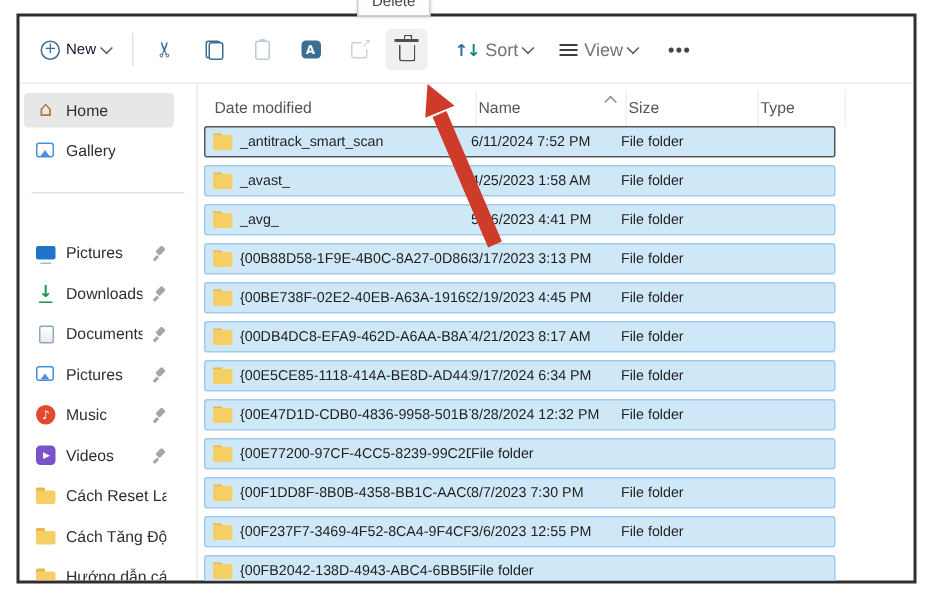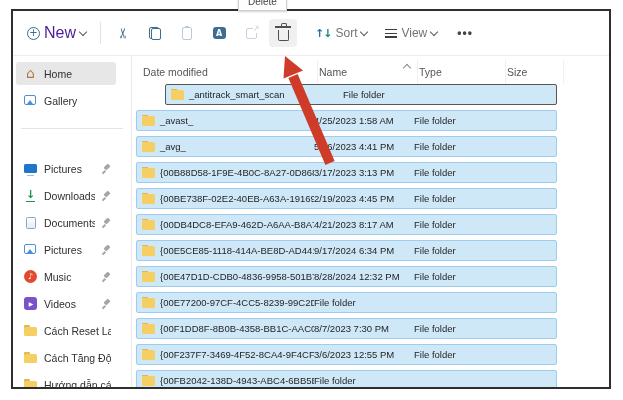--- a/index.html
+++ b/index.html
@@ -4,21 +4,21 @@
 <style>
   html,body{margin:0;padding:0;background:#fff;}
   .page{position:relative;width:623px;height:400px;background:#fff;overflow:hidden;
         font-family:"Liberation Sans",sans-serif;color:#333;}
   .window{position:absolute;left:11px;top:9px;width:600px;height:380px;background:#fff;
           border:2px solid #2e2e2e;box-sizing:border-box;display:flex;flex-direction:column;overflow:hidden;}
 
   
   .toolbar{height:44px;flex:none;display:flex;align-items:center;padding:0 8px;border-bottom:1px solid #ececec;}
   .new-btn{display:flex;align-items:center;gap:4px;padding:3px 6px;border:none;background:transparent;
-           font-family:inherit;font-size:16px;color:#4c1d95;border-radius:4px;}
+           font-family:inherit;font-size:10px;color:#0f172a;border-radius:4px;}
   .tb-sep{width:1px;height:22px;background:#e2e2e2;margin:0 8px;flex:none;}
   .tbtn{width:28px;height:28px;margin-right:4px;display:flex;align-items:center;justify-content:center;
         border:none;background:transparent;border-radius:4px;flex:none;}
   .tbtn.hovered{background:#f0f0f0;}
   .txtbtn{display:flex;align-items:center;gap:4px;border:none;background:transparent;margin-left:10px;
           font-family:inherit;font-size:12px;color:#737373;padding:3px 4px;border-radius:4px;}
   .more-btn{letter-spacing:1px;font-weight:bold;color:#444;margin-left:12px;}
 
   .chev{width:5px;height:5px;border-right:1.4px solid #5a5a5a;border-bottom:1.4px solid #5a5a5a;
         transform:rotate(45deg);display:inline-block;margin-top:-3px;flex:none;}
@@ -83,21 +83,21 @@
   .theader{display:grid;grid-template-columns:176px 100px 88px 58px 1fr;height:24px;align-items:center;
            padding-left:8px;font-size:10.5px;color:#555;flex:none;}
   .hcell{position:relative;height:100%;display:flex;align-items:center;border-right:1px solid #f0f0f0;padding-left:1px;}
   .hcell:last-child{border-right:none;}
   .chev-up{position:absolute;left:86px;top:5px;width:5px;height:5px;border-right:1.3px solid #8a8a8a;
            border-bottom:1.3px solid #8a8a8a;transform:rotate(-135deg);}
   .rows{margin-right:52px;padding-left:2px;}
   .frow{display:grid;grid-template-columns:172px 100px 88px 1fr;align-items:center;height:21px;margin-bottom:5px;
         background:#cfe8f8;border:1px solid #9fccee;border-radius:2px;padding-left:5px;font-size:9.5px;color:#1f1f1f;
         box-sizing:border-box;}
-  .frow.focused{border-color:#565656;margin-left:29px;}
+  .frow.focused{border-color:#565656;}
   .cell{white-space:nowrap;overflow:hidden;}
   .name-cell{display:flex;align-items:center;gap:5px;}
   .fico{width:13px;height:10px;background:#f5cf63;border-radius:1.5px;position:relative;flex:none;}
   .fico::before{content:"";position:absolute;top:-2.5px;left:0;width:5.5px;height:2.5px;background:#e5b84e;border-radius:1px 1px 0 0;}
 
   
   .tooltip{position:absolute;left:238px;top:-8px;z-index:5;background:#fdfdfd;border:1px solid #cfcfcf;
            padding:3px 9px;font-size:10px;color:#444;box-shadow:0 1px 2px rgba(0,0,0,.18);}
   .arrow-svg{position:absolute;left:0;top:0;z-index:6;pointer-events:none;}
 </style>
@@ -212,33 +212,34 @@
       <div class="main">
         <div class="theader">
           <span class="hcell">
             <span>Date modified</span>
           </span>
           <span class="hcell">
             <span>Name</span>
             <span class="chev-up"></span>
           </span>
           <span class="hcell">
-            <span>Type</span>
+            <span>Size</span>
           </span>
           <span class="hcell">
-            <span>Size</span>
+            <span>Type</span>
           </span>
           <span class="hcell"></span>
         </div>
         <div class="rows">
             <div class="frow focused">
     <span class="cell name-cell">
       <span class="fico"></span>
       <span class="c-name">_antitrack_smart_scan</span>
     </span>
+    <span class="cell c-date">6/11/2024 7:52 PM</span>
     <span class="cell c-type">File folder</span>
     <span class="cell c-size"></span>
   </div>
             <div class="frow">
     <span class="cell name-cell">
       <span class="fico"></span>
       <span class="c-name">_avast_</span>
     </span>
     <span class="cell c-date">4/25/2023 1:58 AM</span>
     <span class="cell c-type">File folder</span>

